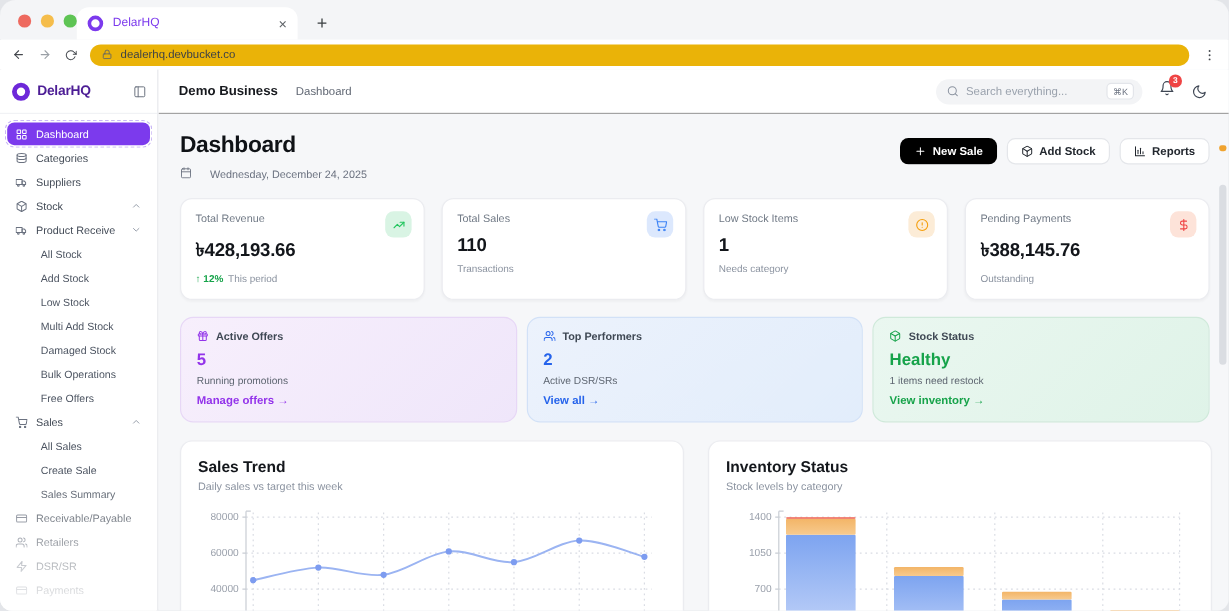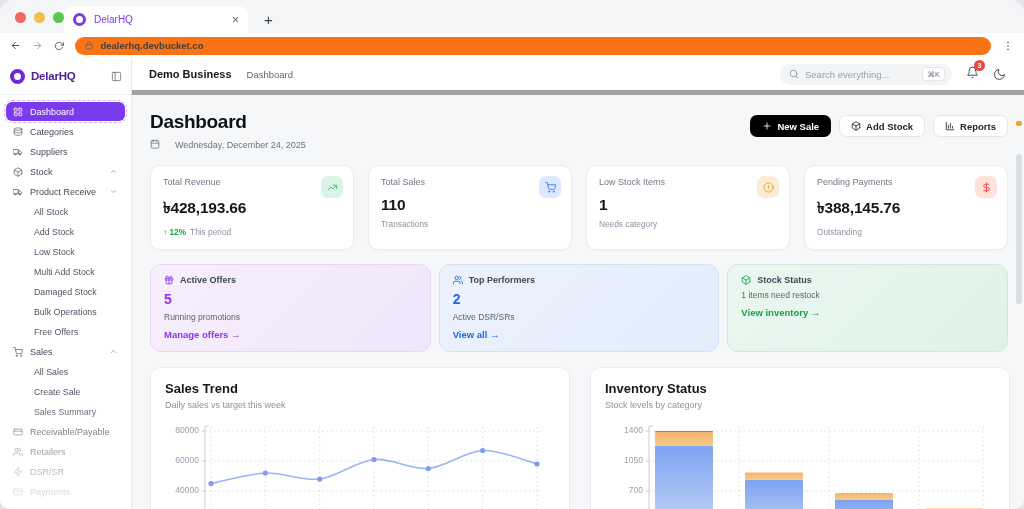--- a/index.html
+++ b/index.html
@@ -11,42 +11,42 @@
   .lights { position:absolute; left:15px; top:12px; display:flex; gap:8px; }
   .light { width:11px; height:11px; border-radius:50%; }
   .tab { margin-left:64px; width:184px; height:27px; background:#fff; border-radius:10px 10px 0 0; display:flex; align-items:center; padding:0 9px; gap:8px; }
   .donut { width:13px; height:13px; border:3.6px solid #7c3aed; border-radius:50%; flex:none; }
   .tab-title { font-size:10px; color:#7c3aed; flex:1; white-space:nowrap; overflow:hidden; }
   .tab-close { color:#5f6368; font-size:12px; line-height:1; cursor:default; }
   .newtab { margin-left:16px; margin-bottom:5px; font-size:15px; color:#3c4043; }
   .urlrow { height:25px; background:#fff; display:flex; align-items:center; padding:0 10px; gap:11px; }
   .nav-ic { color:#44484e; display:flex; align-items:center; }
   .nav-ic.dim { color:#9aa0a6; }
-  .urlpill { flex:1; height:18px; background:#f97316; border-radius:9px; display:flex; align-items:center; padding:0 10px; gap:7px;font-weight:bold; }
+  .urlpill { flex:1; height:18px; background:#eab308; border-radius:9px; display:flex; align-items:center; padding:0 10px; gap:7px; }
   .url-text { font-size:9.5px; color:#3d4147; }
   .lockic { color:#5f6368; display:flex; }
 
   
   .app { display:flex; height:451px; position:relative; }
   .sidebar { width:132px; background:#fff; border-right:1px solid #e8e9ed; position:relative; flex:none; }
   .side-logo { height:37px; display:flex; align-items:center; padding:0 9px 0 10px; gap:6px; border-bottom:1px solid #f1f2f5; }
   .logo-donut { width:15px; height:15px; border:4.2px solid #6d28d9; border-radius:50%; flex:none; }
   .brand { font-size:11.5px; font-weight:bold; color:#4c1d95; flex:1; letter-spacing:-0.2px; }
   .panel-ic { color:#6b7280; display:flex; }
   .nav { padding:7px 6px 0 6px; }
   .nav-item { display:flex; align-items:center; gap:7px; padding:4.5px 7px; border-radius:6px; color:#434b57; font-size:9px; margin-bottom:1px; }
   .nav-item .ic { color:#6b7280; display:flex; }
   .nav-item.active { background:#7c3aed; color:#fff; outline:1px dashed #c9b6f5; outline-offset:1px; }
   .nav-item.active .ic { color:#fff; }
   .nav-item .chev { margin-left:auto; color:#8b93a0; display:flex; }
   .nav-sub { padding:4.5px 7px 4.5px 28px; font-size:8.8px; color:#4d5562; border-radius:6px; margin-bottom:1px; }
   .side-fade { position:absolute; left:0; right:1px; bottom:0; height:115px; background:linear-gradient(180deg, rgba(255,255,255,0), rgba(255,255,255,0.93)); pointer-events:none; }
 
   .main { flex:1; display:flex; flex-direction:column; background:#f6f7f9; min-width:0; }
-  .topbar { height:37px; background:#fff; border-bottom:5px solid #a3a3a3; display:flex; align-items:center; padding:0 18px 0 17px; flex:none; }
+  .topbar { height:37px; background:#fff; border-bottom:1px solid #a3a3a3; display:flex; align-items:center; padding:0 18px 0 17px; flex:none; }
   .biz { font-size:11px; font-weight:bold; color:#16181d; }
   .crumb { font-size:9.5px; color:#5f6672; margin-left:15px; }
   .top-right { margin-left:auto; display:flex; align-items:center; gap:14px; }
   .search-pill { width:172px; height:21px; background:#f3f4f6; border-radius:11px; display:flex; align-items:center; padding:0 7px 0 9px; gap:6px; }
   .search-pill input { border:none; outline:none; background:transparent; flex:1; font-size:9.5px; color:#374151; font-family:"Liberation Sans", sans-serif; min-width:0; }
   .search-pill input::placeholder { color:#9aa2ad; }
   .search-ic { color:#8b93a0; display:flex; }
   .kbd { background:#fff; border:1px solid #e3e5ea; border-radius:4px; font-size:7.5px; color:#6b7280; padding:1.5px 4px; white-space:nowrap; }
   .bell-wrap { position:relative; color:#3f4754; display:flex; }
   .badge { position:absolute; top:-5px; right:-6px; background:#ef4444; color:#fff; font-size:7px; font-weight:bold; width:11px; height:11px; border-radius:50%; display:flex; align-items:center; justify-content:center; }
@@ -451,20 +451,21 @@
               <div class="promo-head">
                 <span style="color:#16a34a;display:flex">
                   <svg viewBox="0 0 24 24" width="10" height="10" fill="none" stroke="currentColor" stroke-width="2" stroke-linecap="round" stroke-linejoin="round">
                     <path d="M21 16V8a2 2 0 0 0-1-1.73l-7-4a2 2 0 0 0-2 0l-7 4A2 2 0 0 0 3 8v8a2 2 0 0 0 1 1.73l7 4a2 2 0 0 0 2 0l7-4A2 2 0 0 0 21 16z"></path>
                     <path d="M3.27 6.96 12 12.01l8.73-5.05"></path>
                     <path d="M12 22.08V12"></path>
                   </svg>
                 </span>
                 <span>Stock Status</span>
               </div>
+              <div class="promo-value" style="color:#16a34a">Healthy</div>
               <div class="promo-sub">1 items need restock</div>
               <div class="promo-link" style="color:#16a34a">View inventory →</div>
             </div>
           </div>
 
         <div class="charts">
           <div class="chart-card">
             <div class="chart-title">Sales Trend</div>
             <div class="chart-sub">Daily sales vs target this week</div>
             <div class="chart-body" id="chart-line"><svg width="390" height="172" viewBox="0 0 390 172">

